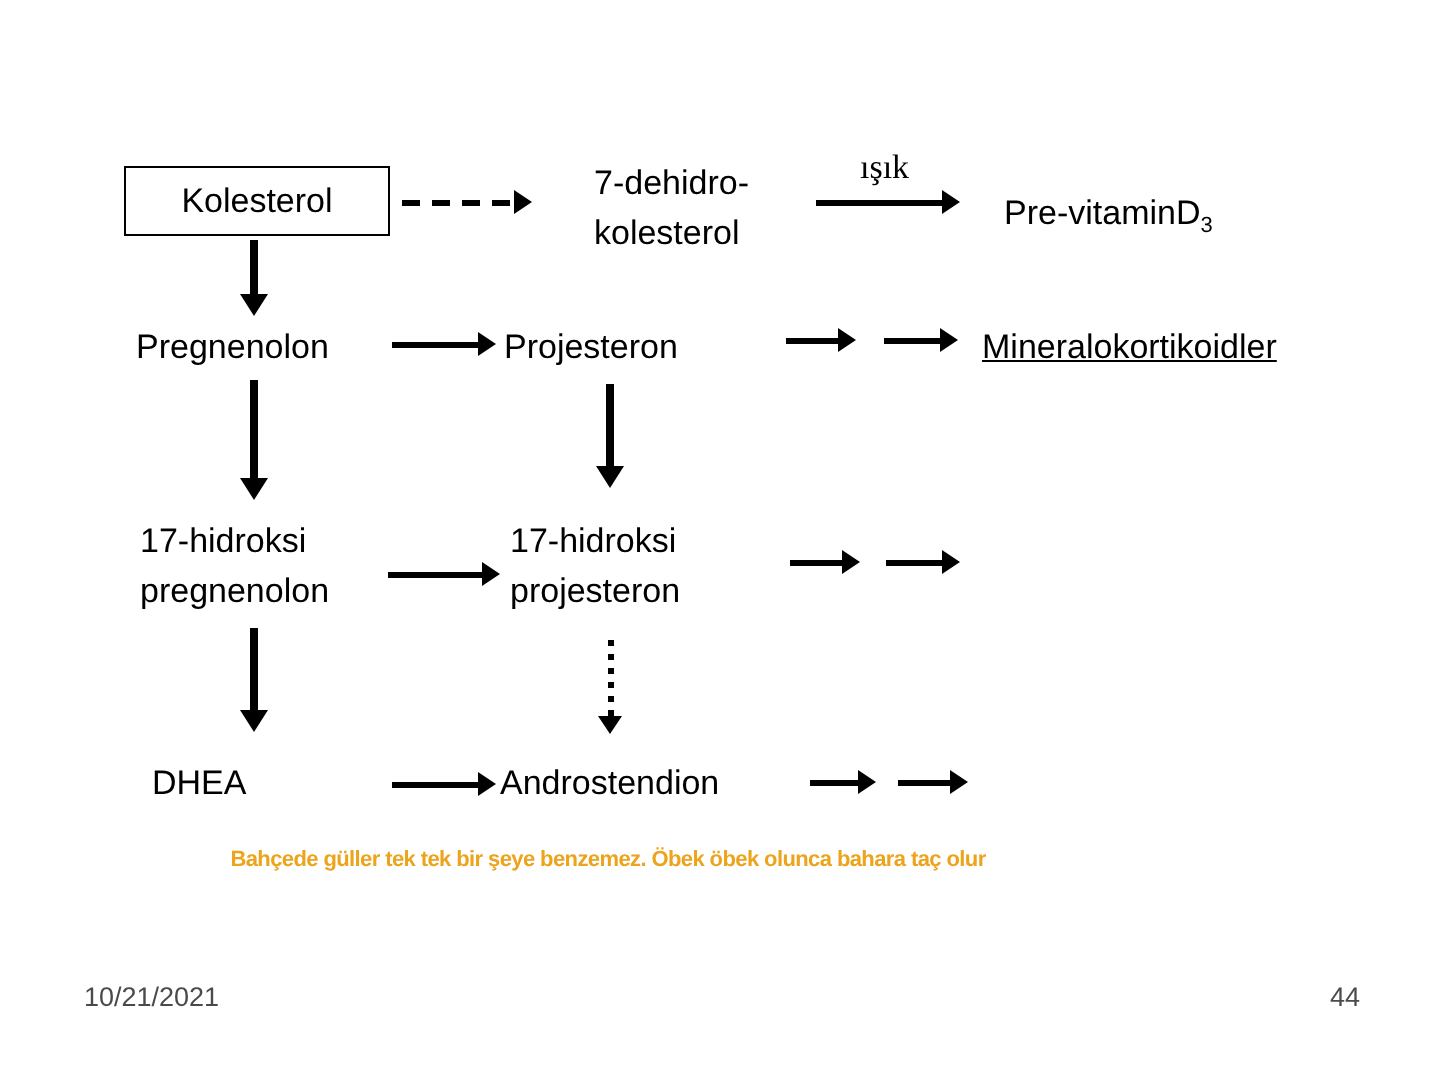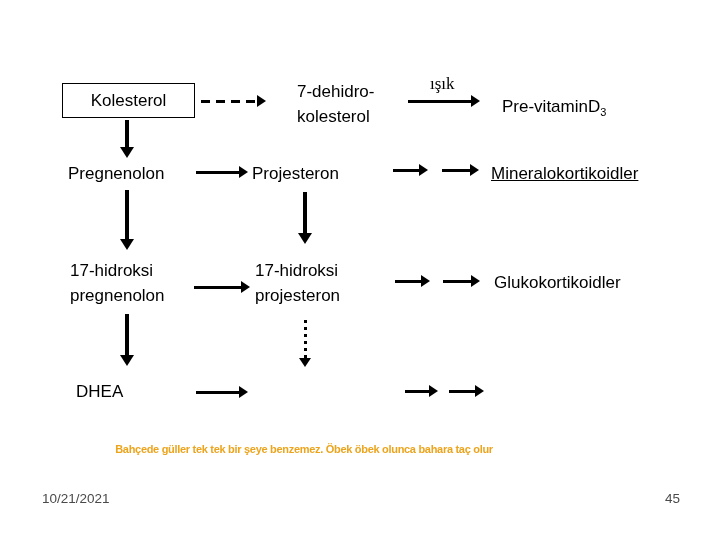--- a/index.html
+++ b/index.html
@@ -38,21 +38,21 @@
   .va { position:absolute; width:16px; }
   .va .shaft { position:absolute; top:0; bottom:9px; left:6px; width:4px; background:var(--color-arrow,#000); }
   .va.dotted .shaft { width:3px; left:6.5px; background:repeating-linear-gradient(180deg, var(--color-arrow,#000) 0 3px, transparent 3px 7px); }
   .va .head {
     position:absolute; bottom:0; left:1px; width:0; height:0;
     border-top:11px solid var(--color-arrow,#000);
     border-left:7px solid transparent; border-right:7px solid transparent;
   }
   .va.dotted .head { border-top-width:9px; border-left-width:6px; border-right-width:6px; left:2px; }
   .quote {
-    position:absolute; left:0; top:443px; width:608px;
+    position:absolute; left:0; top:424px; width:608px;
     text-align:center; font-size:11px; font-weight:bold;
     letter-spacing:-0.3px;
     color:var(--color-quote,#eca41c);
   }
   .footer-item { position:absolute; font-size:13.5px; color:var(--color-footer,#4a4a4a); }
 </style>
 </head>
 <body>
 
 <div class="slide">
@@ -123,47 +123,47 @@
 
   <div class="ha" style="left:395px; top:275px; width:35px;">
     <div class="shaft"></div>
     <div class="head"></div>
   </div>
   <div class="ha" style="left:443px; top:275px; width:37px;">
     <div class="shaft"></div>
     <div class="head"></div>
   </div>
 
-  <div class="node" style="left:494px; top:270px;">Glukokortikoidler</div>
 
   <div class="va" style="left:119px; top:314px; height:52px;">
     <div class="shaft"></div>
     <div class="head"></div>
   </div>
   <div class="va dotted" style="left:297px; top:320px; height:47px;">
     <div class="shaft"></div>
     <div class="head"></div>
   </div>
 
   <div class="node" style="left:76px; top:379px;">DHEA</div>
 
   <div class="ha" style="left:196px; top:386px; width:52px;">
     <div class="shaft"></div>
     <div class="head"></div>
   </div>
 
+  <div class="node" style="left:250px; top:379px;">Androstendion</div>
 
   <div class="ha" style="left:405px; top:385px; width:33px;">
     <div class="shaft"></div>
     <div class="head"></div>
   </div>
   <div class="ha" style="left:449px; top:385px; width:35px;">
     <div class="shaft"></div>
     <div class="head"></div>
   </div>
 
 
   <div class="quote">Bahçede güller tek tek bir şeye benzemez. Öbek öbek olunca bahara taç olur</div>
 
   <div class="footer-item" style="left:42px; top:491px;">10/21/2021</div>
-  <div class="footer-item" style="right:40px; top:491px;">45</div>
+  <div class="footer-item" style="right:40px; top:491px;">44</div>
 
 </div>
 
 </body></html>

